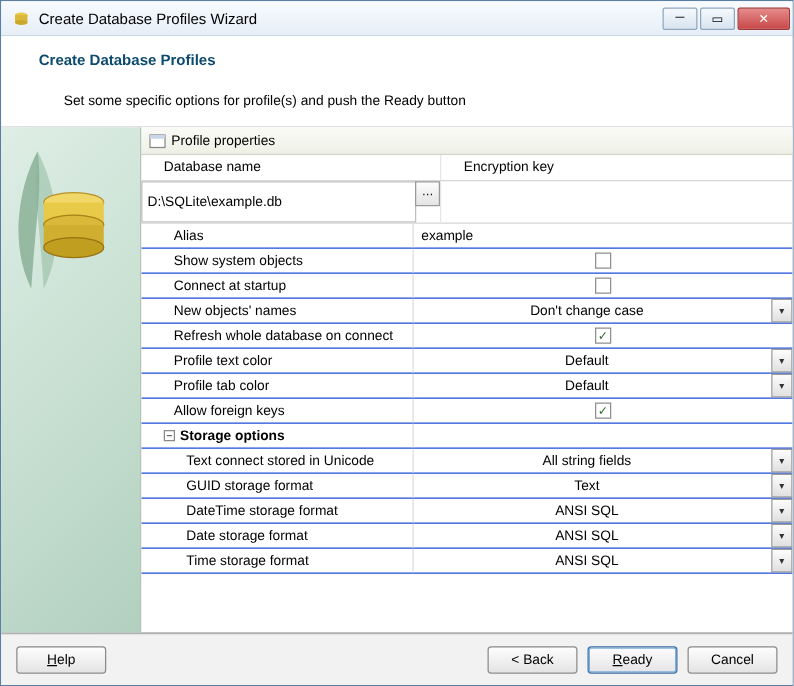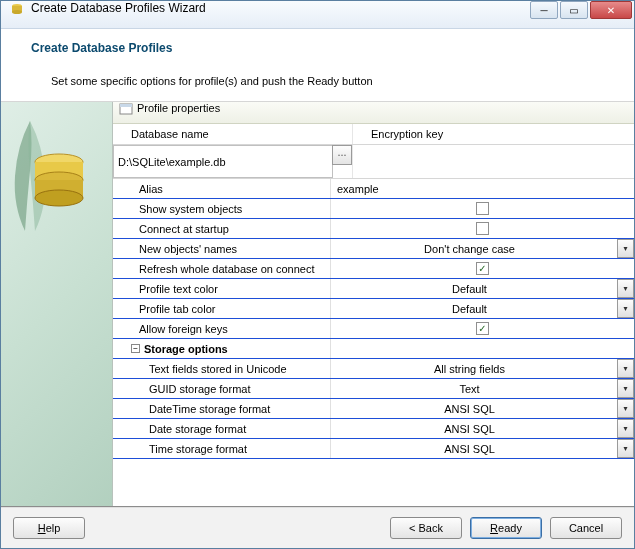--- a/index.html
+++ b/index.html
@@ -1,38 +1,38 @@
 <!DOCTYPE html>
 <html><head>
 <meta charset="utf-8">
 <style>
 * { box-sizing: border-box; margin: 0; padding: 0; }
 body { font-family: "Segoe UI", Tahoma, sans-serif; font-size: 11px; background: #fff; width: 635px; height: 549px; overflow: hidden; }
 
 .window { width: 635px; height: 549px; border: 1px solid #5a7fa0; background: #fff; display: flex; flex-direction: column; }
-.titlebar { height: 28px; background: linear-gradient(#f8fbfe, #e6eef7); display: flex; padding: 0 2px 0 8px; border-bottom: 1px solid #c9d6e5; }
+.titlebar { height: 28px; background: linear-gradient(#f8fbfe, #e6eef7); display: flex; align-items: center; padding: 0 2px 0 8px; border-bottom: 1px solid #c9d6e5; }
 .titlebar .app-icon { width: 16px; height: 16px; margin-right: 6px; }
 .titlebar .title { font-size: 12px; color: #000; flex: 1; }
 .winbtns { display: flex; gap: 2px; }
 .winbtn { width: 28px; height: 18px; border: 1px solid #8fa6bf; background: linear-gradient(#f5f9fd,#d8e4f0); border-radius: 2px; display:flex; align-items:center; justify-content:center; font-size:10px; }
 .winbtn.close { background: linear-gradient(#e78b8b,#c84848); border-color:#a03838; color:#fff; width:42px; }
 
 .header { padding: 12px 20px 14px 30px; border-bottom: 1px solid #d6d6d6; background:#fff; }
 .header h2 { font-size: 12px; font-weight: bold; color: #0c4a6e; margin-bottom: 20px; }
 .header p { font-size: 11px; color: #000; padding-left: 20px; }
 
 .body { display: flex; flex: 1; min-height: 0; }
 
 .sidebar { width: 112px; background: linear-gradient(135deg, #dfeee6 0%, #c8e0d2 50%, #b2d0bf 100%); border-right: 1px solid #b8c2bc; position: relative; }
 .sidebar .cyl-icon { position: absolute; top: 50px; left: 30px; }
 .feather { position: absolute; top: 14px; left: 4px; }
 
 .content { flex: 1; display: flex; flex-direction: column; background:#fff; }
 
-.header-bar { height: 22px; background: linear-gradient(#fafbf6,#eef0e6); border-bottom:1px solid #d0d4c2; display:flex; align-items:flex-start; padding:0 6px; gap:4px; font-size:11px; }
+.header-bar { height: 22px; background: linear-gradient(#fafbf6,#eef0e6); border-bottom:1px solid #d0d4c2; display:flex; align-items:center; padding:0 6px; gap:4px; font-size:11px; }
 .header-bar .sicon { width:14px; height:14px; }
 .row2 { display:flex; border-bottom:1px solid #d6d6d6; }
 .row2 > div { padding: 4px 18px; font-size:11px; }
 .row2 .left { flex: 0 0 240px; border-right:1px solid #e6e6e6; }
 .row2 .right { flex:1; }
 
 .inputrow { display:flex; border-bottom:1px solid #d6d6d6; }
 .inputrow .dbinput { flex: 0 0 240px; display:flex; border-right:1px solid #e6e6e6; }
 .inputrow .dbinput input { flex:1; border:1px solid #c0c0c0; height:33px; padding:0 4px; font-size:11px; }
 .inputrow .dbinput .browse { width:20px; height:20px; border:1px solid #9a9a9a; background:linear-gradient(#fdfdfd,#e4e4e4); font-size:9px; display:flex; align-items:center; justify-content:center; margin-left:-1px; }
@@ -178,21 +178,21 @@
 
         <div class="prow">
           <div class="pname group">
               <span class="exp">−</span>
               <span>Storage options</span>
             </div>
           <div class="pval"></div>
         </div>
 
         <div class="prow">
-          <div class="pname sub">Text fields stored in Unicode</div>
+          <div class="pname sub">Text connect stored in Unicode</div>
           <div class="pval hascombo">
               <span>All string fields</span>
               <div class="combo-btn">▾</div>
             </div>
         </div>
 
         <div class="prow">
           <div class="pname sub">GUID storage format</div>
           <div class="pval hascombo">
               <span>Text</span>

